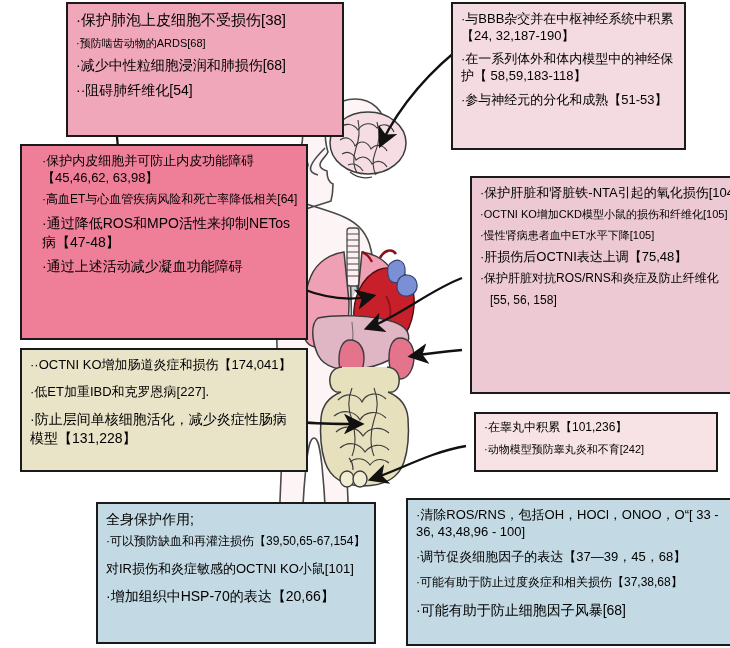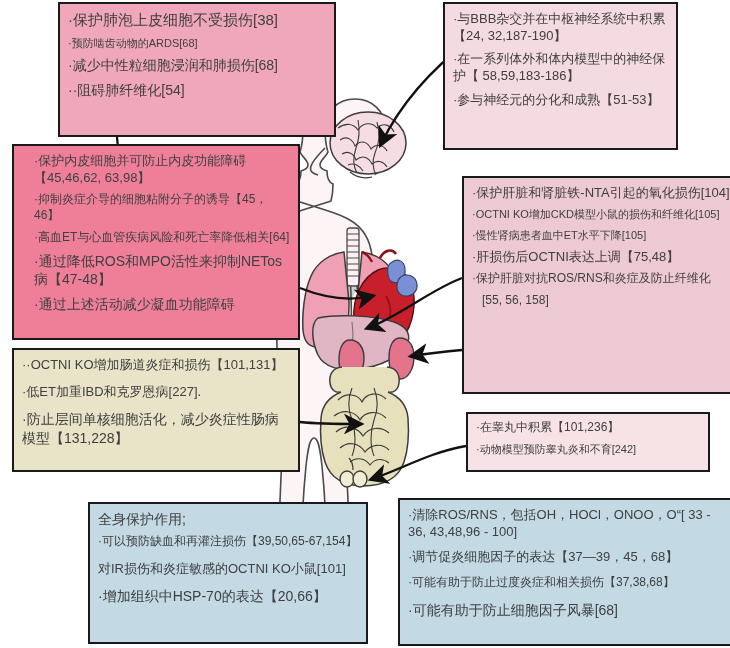--- a/index.html
+++ b/index.html
@@ -14,23 +14,24 @@
     background: #ffffff;
     overflow: hidden;
     font-family: "Liberation Sans", "DejaVu Sans", sans-serif;
   }
   
   .box {
     position: absolute;
     box-sizing: border-box;
     border: 2px solid #1a1a1a;
     padding: 6px 8px 6px 8px;
-    color: #404040;
+    color: #000000;
     line-height: 1.32;
     z-index: 6;
+    margin-left: 8px;
   }
   .box p {
     margin: 0 0 6px 0;
   }
   .box p:last-child { margin-bottom: 0; }
 
   
   .theme-pink-mid   { background: #f0a7ba; }
   .theme-pink-deep  { background: #ef7f99; }
   .theme-pink-pale  { background: #f4dbe1; }
@@ -266,43 +267,42 @@
 
   <div class="box theme-pink-mid" id="box-lung">
     <p class="big">·保护肺泡上皮细胞不受损伤[38]</p>
     <p class="fs-11">·预防啮齿动物的ARDS[68]</p>
     <p class="fs-14">·减少中性粒细胞浸润和肺损伤[68]</p>
     <p class="fs-14">··阻碍肺纤维化[54]</p>
   </div>
 
   <div class="box theme-pink-pale" id="box-brain">
     <p class="fs-13">·与BBB杂交并在中枢神经系统中积累【24, 32,187-190】</p>
-    <p class="fs-13">·在一系列体外和体内模型中的神经保护【 58,59,183-186】</p>
+    <p class="fs-13">·在一系列体外和体内模型中的神经保护【 58,59,183-118】</p>
     <p class="fs-13">·参与神经元的分化和成熟【51-53】</p>
   </div>
 
   <div class="box theme-pink-deep" id="box-cardio">
     <p class="fs-13">·保护内皮细胞并可防止内皮功能障碍【45,46,62, 63,98】</p>
-    <p class="fs-12">·抑制炎症介导的细胞粘附分子的诱导【45，46】</p>
     <p class="fs-12">·高血ET与心血管疾病风险和死亡率降低相关[64]</p>
     <p class="fs-14">·通过降低ROS和MPO活性来抑制NETos病【47-48】</p>
     <p class="fs-14">·通过上述活动减少凝血功能障碍</p>
   </div>
 
   <div class="box theme-pink-pale2" id="box-liverkid">
     <p class="fs-13">·保护肝脏和肾脏铁-NTA引起的氧化损伤[104]</p>
     <p class="fs-11">·OCTNI KO增加CKD模型小鼠的损伤和纤维化[105]</p>
     <p class="fs-11">·慢性肾病患者血中ET水平下降[105]</p>
     <p class="fs-13">·肝损伤后OCTNI表达上调【75,48】</p>
     <p class="fs-12">·保护肝脏对抗ROS/RNS和炎症及防止纤维化</p>
     <p class="fs-12" style="padding-left:10px">[55, 56, 158]</p>
   </div>
 
   <div class="box theme-cream" id="box-intestine">
-    <p class="fs-13">··OCTNI KO增加肠道炎症和损伤【101,131】</p>
+    <p class="fs-13">··OCTNI KO增加肠道炎症和损伤【174,041】</p>
     <p class="fs-13" style="margin-top:10px">·低ET加重IBD和克罗恩病[227].</p>
     <p class="fs-14" style="margin-top:10px">·防止层间单核细胞活化，减少炎症性肠病模型【131,228】</p>
   </div>
 
   <div class="box theme-pink-soft" id="box-testis">
     <p class="fs-12">·在睾丸中积累【101,236】</p>
     <p class="fs-11">·动物模型预防睾丸炎和不育[242]</p>
   </div>
 
   <div class="box theme-blue" id="box-systemic">

